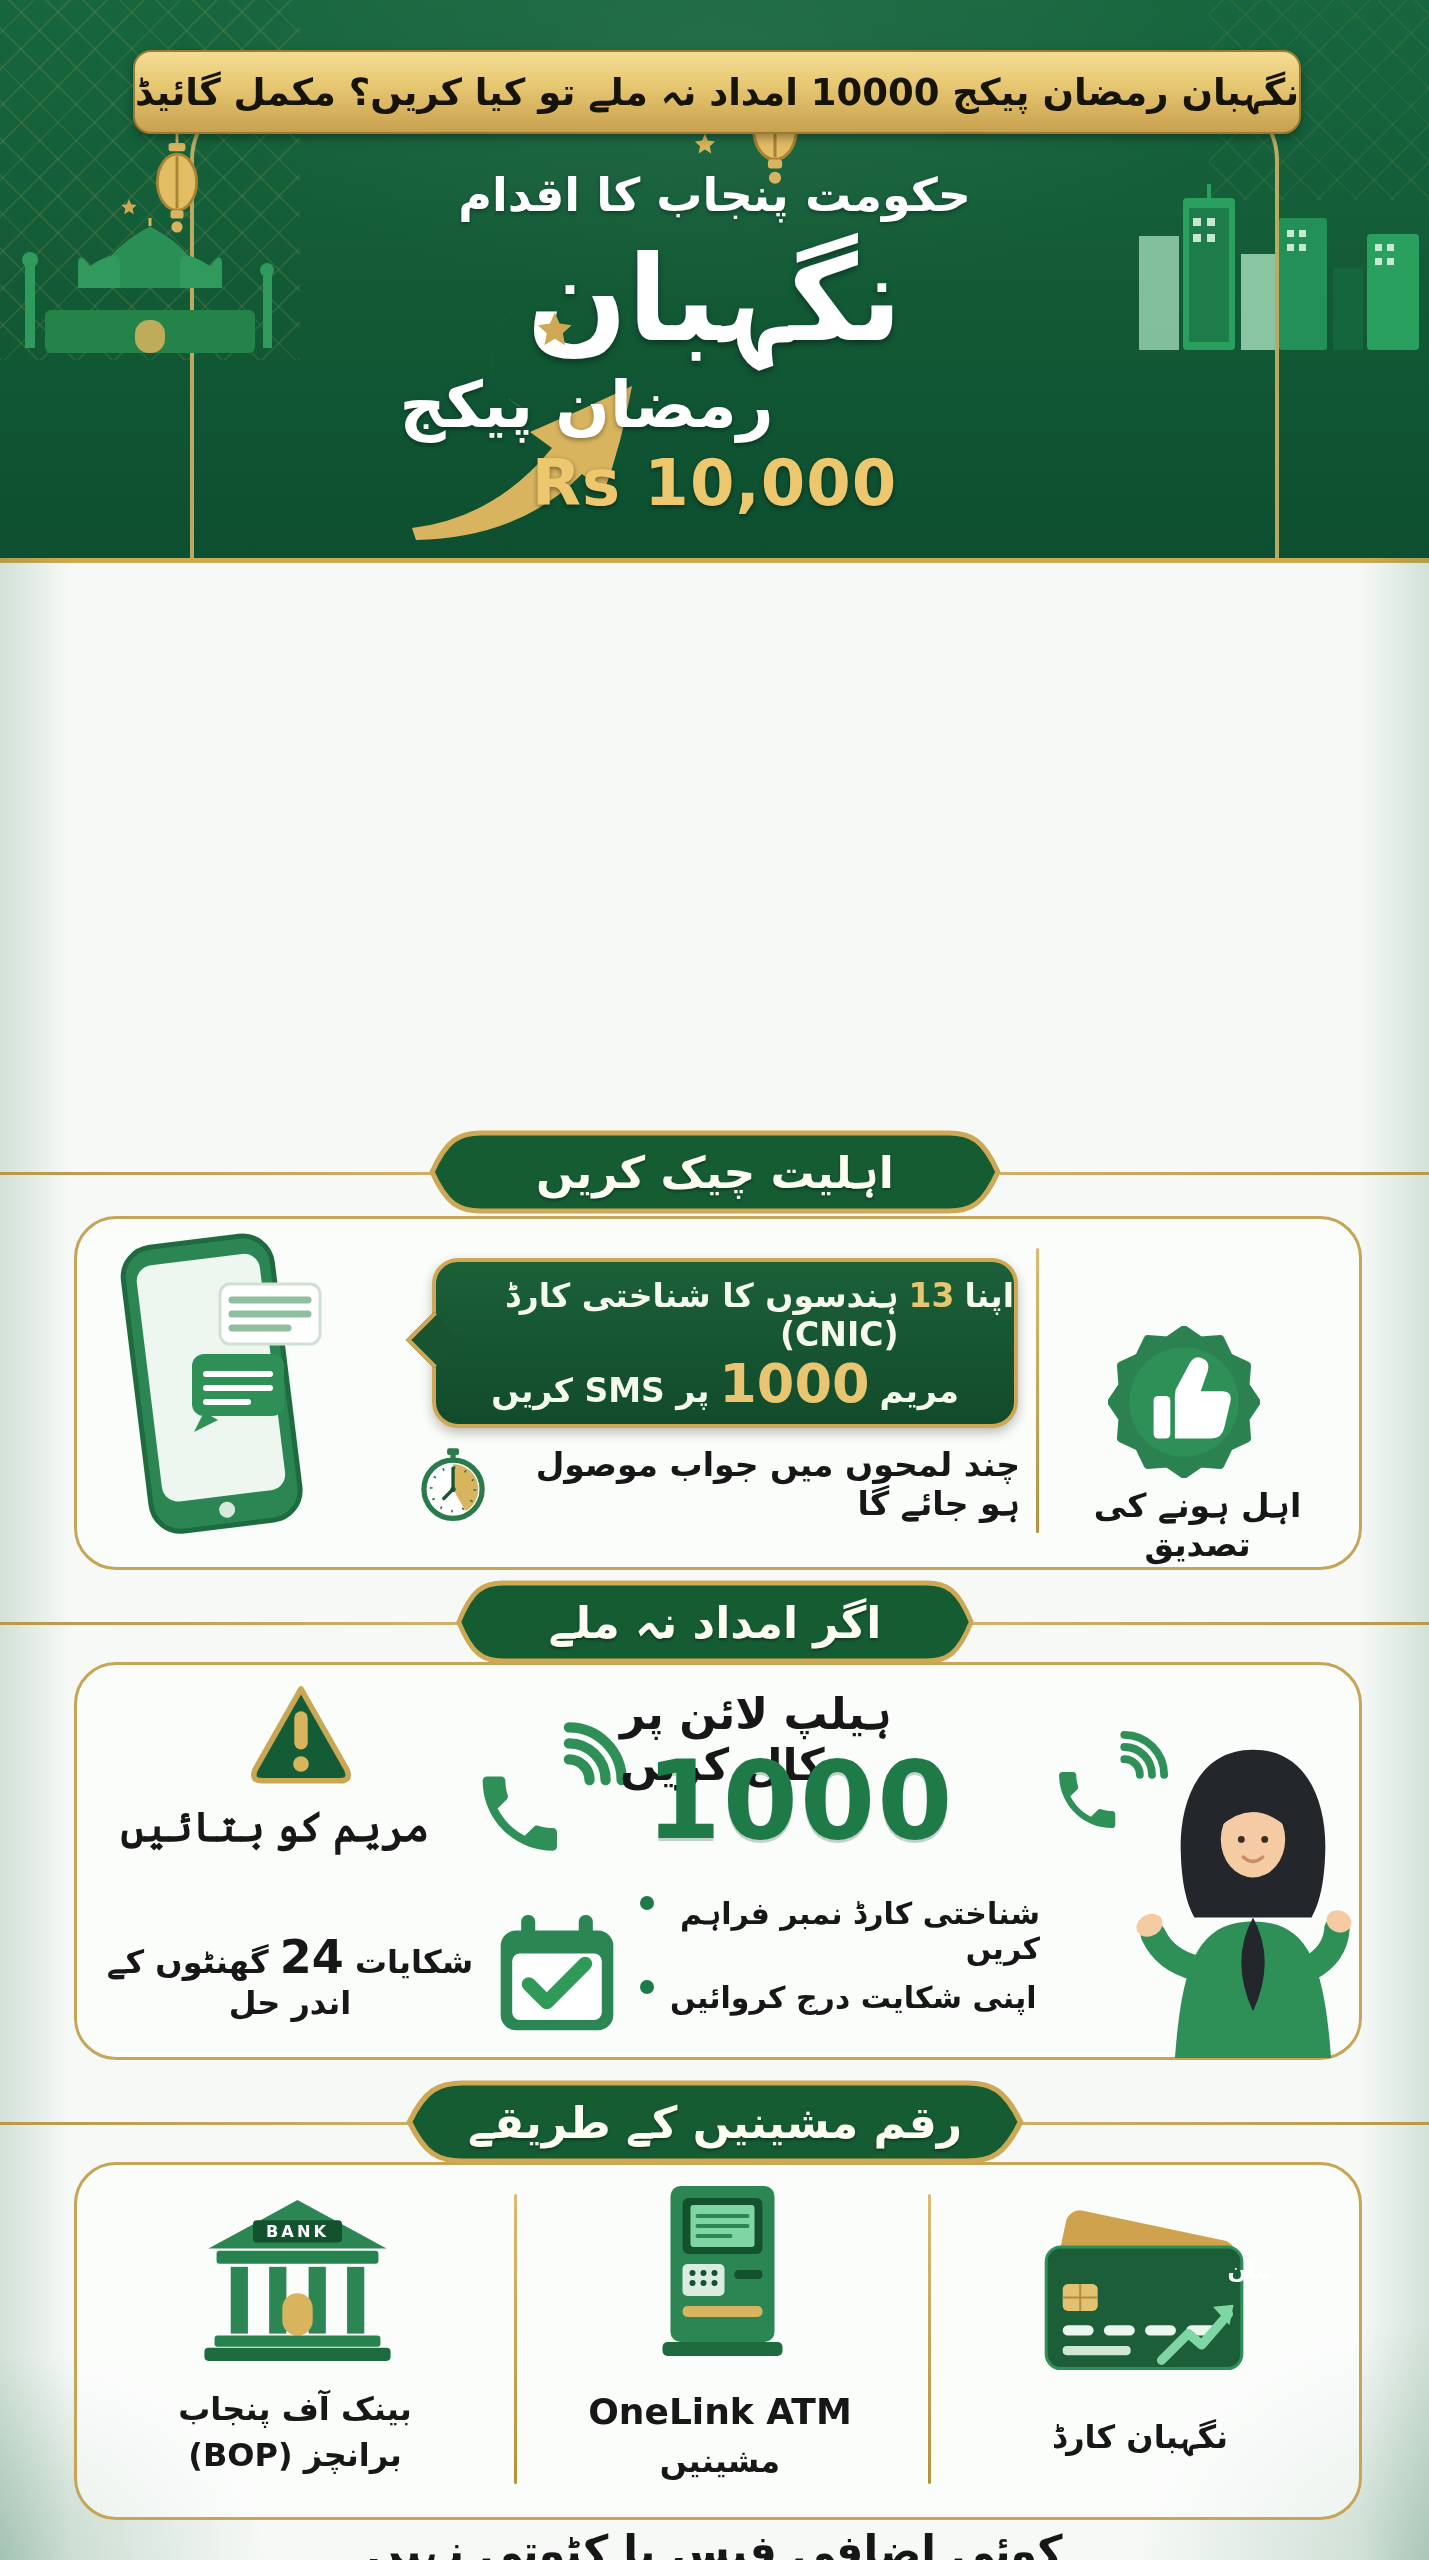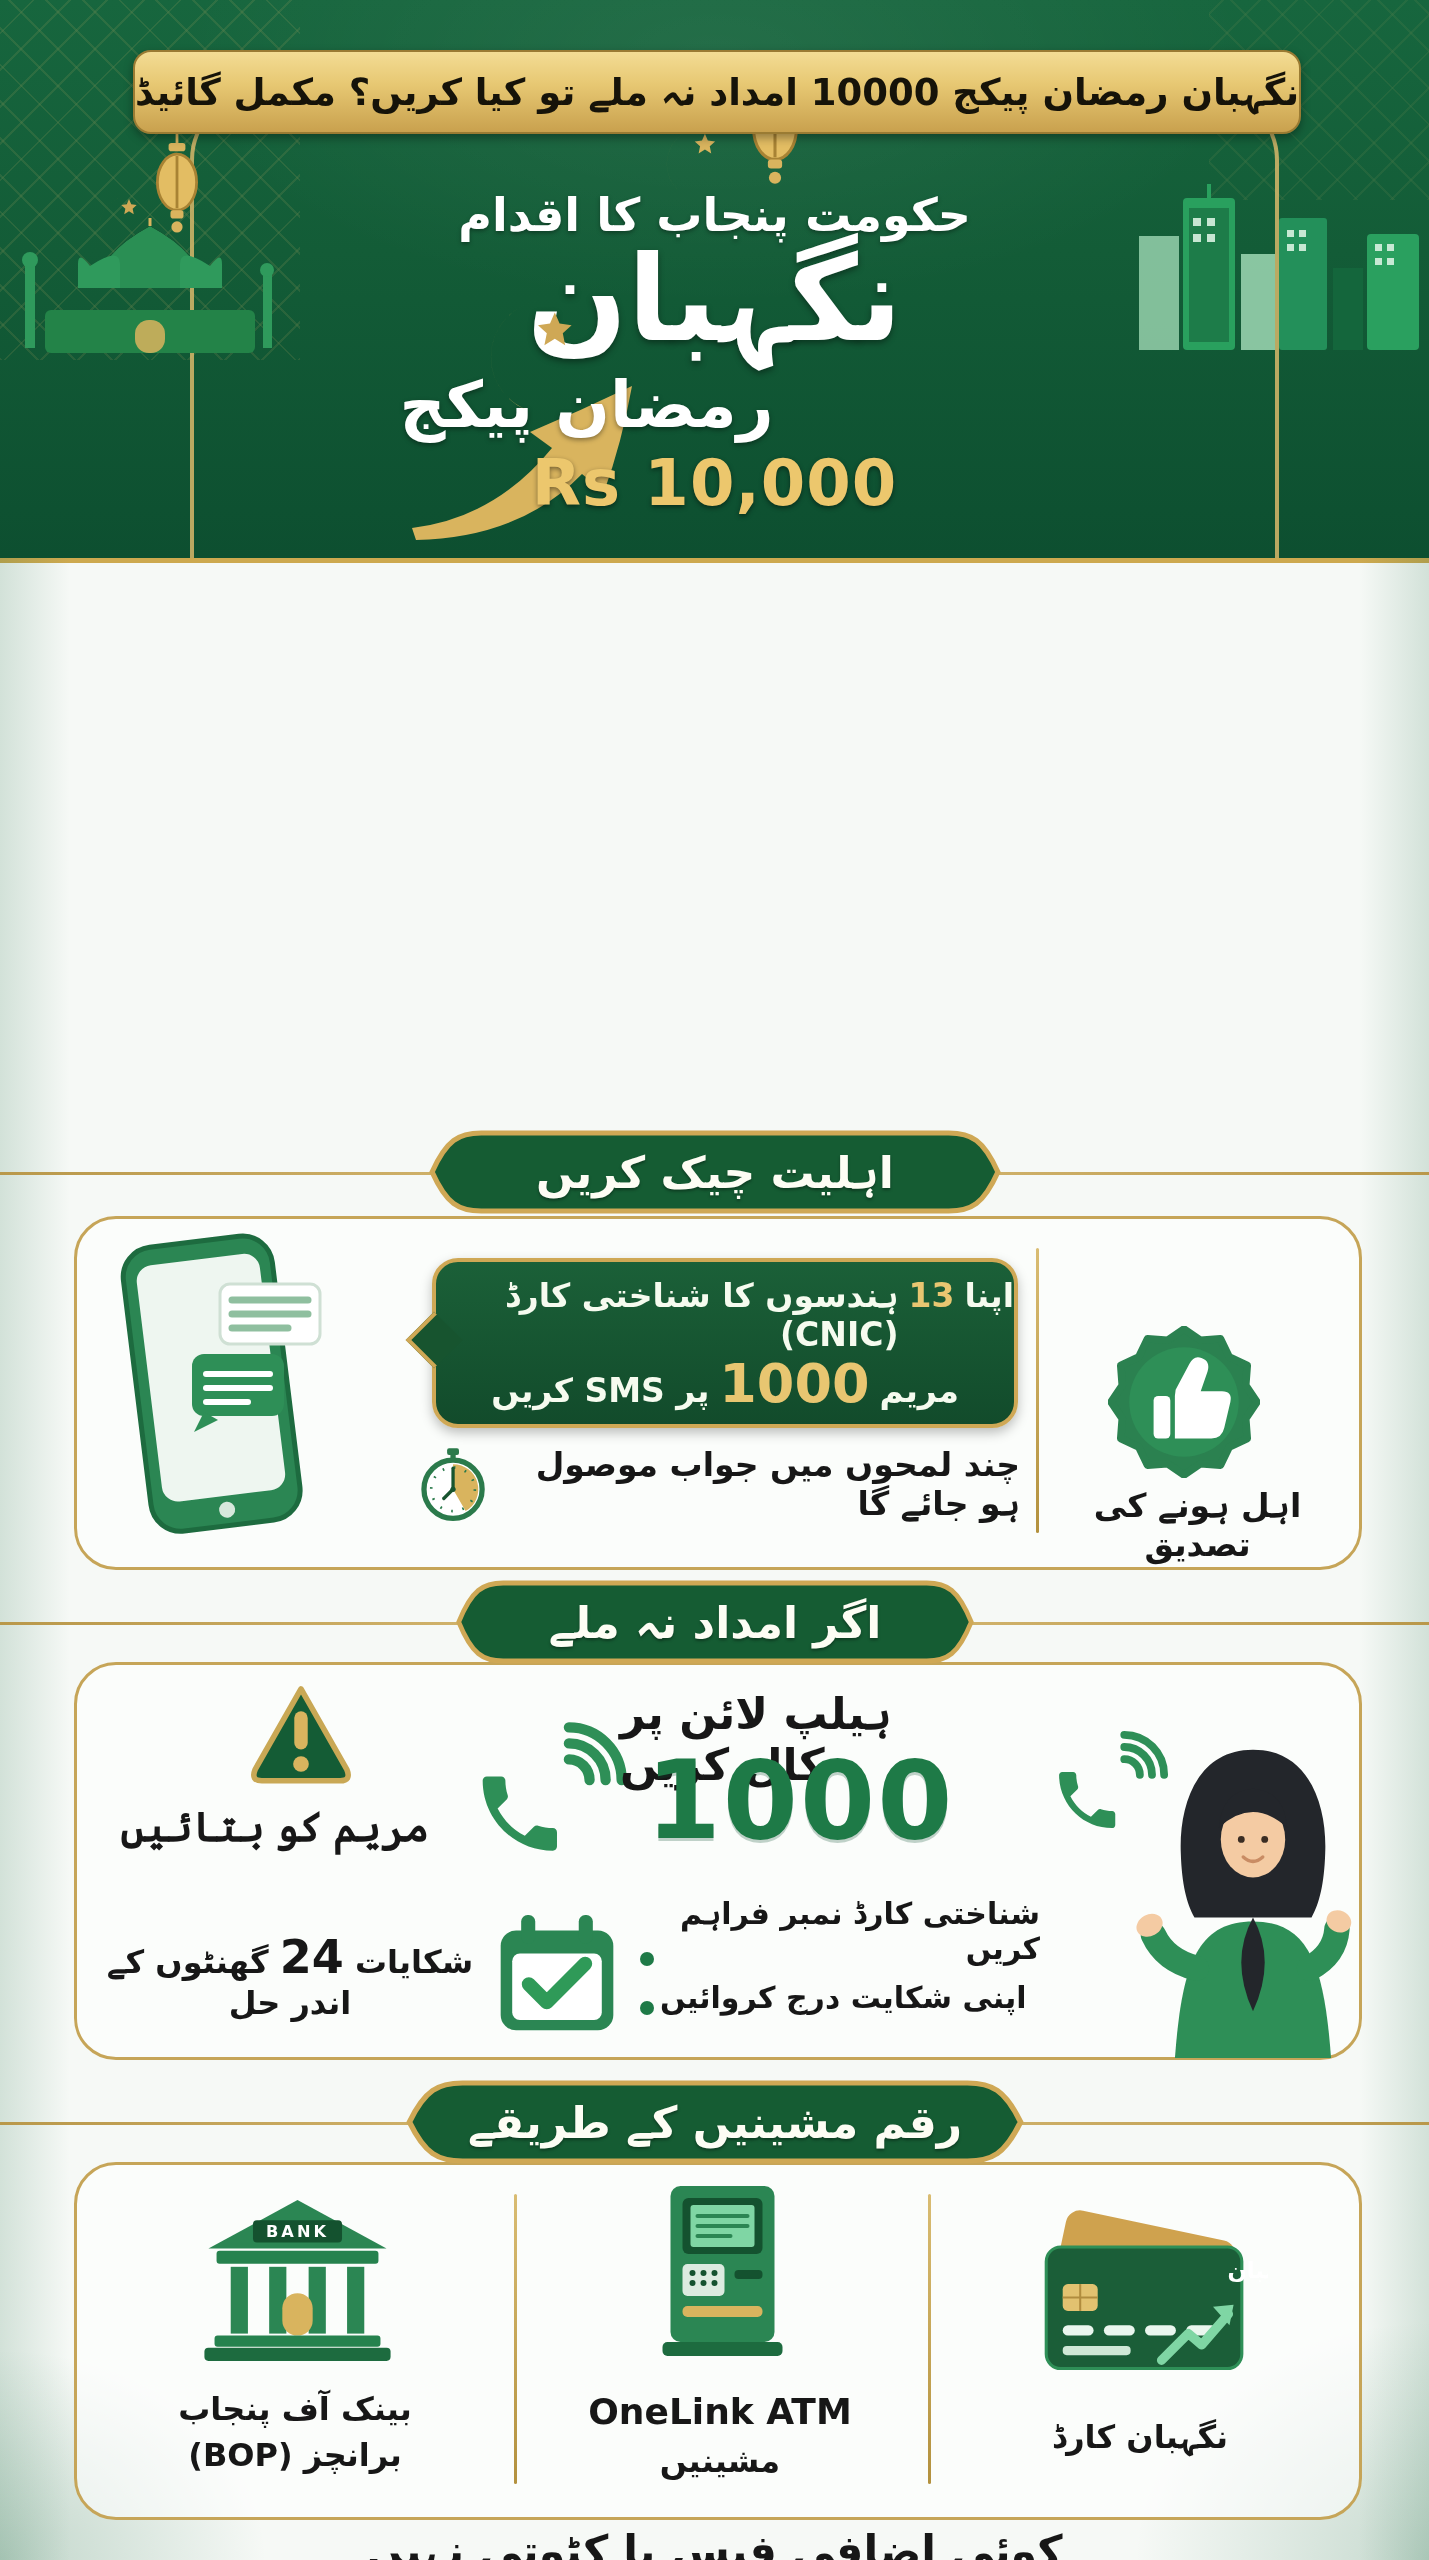--- a/index.html
+++ b/index.html
@@ -38,21 +38,20 @@
     display:flex;align-items:center;justify-content:center;
     z-index:5;
   }
   .top-banner span{
     color:#161309;font-weight:700;font-size:37px;white-space:nowrap;
   }
   .hdr-subtitle{
     position:absolute;left:0;width:1429px;top:168px;text-align:center;
     color:#ffffff;font-size:46px;font-weight:700;z-index:4;
     text-shadow:0 2px 4px rgba(0,0,0,.35);
-    margin-top:20px;
   }
   .hdr-title{
     position:absolute;left:0;width:1429px;top:238px;text-align:center;
     color:#ffffff;font-size:118px;font-weight:800;line-height:1.05;z-index:4;
     text-shadow:0 3px 6px rgba(0,0,0,.4);
   }
   .hdr-title2{
     position:absolute;left:0;width:1173px;top:368px;text-align:center;
     color:#ffffff;font-size:64px;font-weight:800;z-index:4;
     text-shadow:0 2px 5px rgba(0,0,0,.4);
@@ -121,21 +120,21 @@
   .s2-alert{position:absolute;left:95px;top:1245px;width:360px;text-align:center;font-size:41px;z-index:3;font-family:Liberation Serif, serif;}
   .s2-resolve{position:absolute;left:80px;top:1372px;width:420px;text-align:center;font-size:32px;z-index:3;direction:rtl;}
   .s2-resolve b{font-size:46px;}
   .s2-phone{position:absolute;left:468px;top:1158px;width:172px;height:158px;z-index:3;}
   .s2-cal{position:absolute;left:492px;top:1352px;width:130px;height:128px;z-index:3;}
   .s2-calllabel{position:absolute;left:620px;top:1130px;width:360px;text-align:left;font-size:44px;z-index:3;}
   .s2-number{position:absolute;left:620px;top:1180px;width:360px;text-align:center;z-index:3;
     color:#1e7a47;font-size:108px;font-weight:800;letter-spacing:2px;
     text-shadow:0 3px 0 rgba(13,79,48,.25);}
   .s2-bullets{position:absolute;left:640px;top:1338px;width:400px;z-index:3;display:flex;flex-direction:column;gap:14px;}
-  .bullet-row{display:flex;align-items:flex-end;gap:6px;}
+  .bullet-row{display:flex;align-items:flex-start;gap:16px;}
   .bullet-row .dot{width:14px;height:14px;border-radius:50%;background:#1e7a47;flex:0 0 auto;}
   .bullet-row .txt{font-size:30px;}
   .s2-phone2{position:absolute;left:1048px;top:1168px;width:130px;height:120px;z-index:3;}
   .s2-woman{position:absolute;left:1128px;top:1178px;width:250px;height:322px;z-index:4;}
 
   
   .s3-col{position:absolute;z-index:3;text-align:center;}
   .s3-label{font-size:32px;line-height:1.45;}
   .s3-label.latin{font-size:36px;direction:ltr;}
   .s3-bank{position:absolute;left:190px;top:1638px;width:215px;height:172px;z-index:3;}

